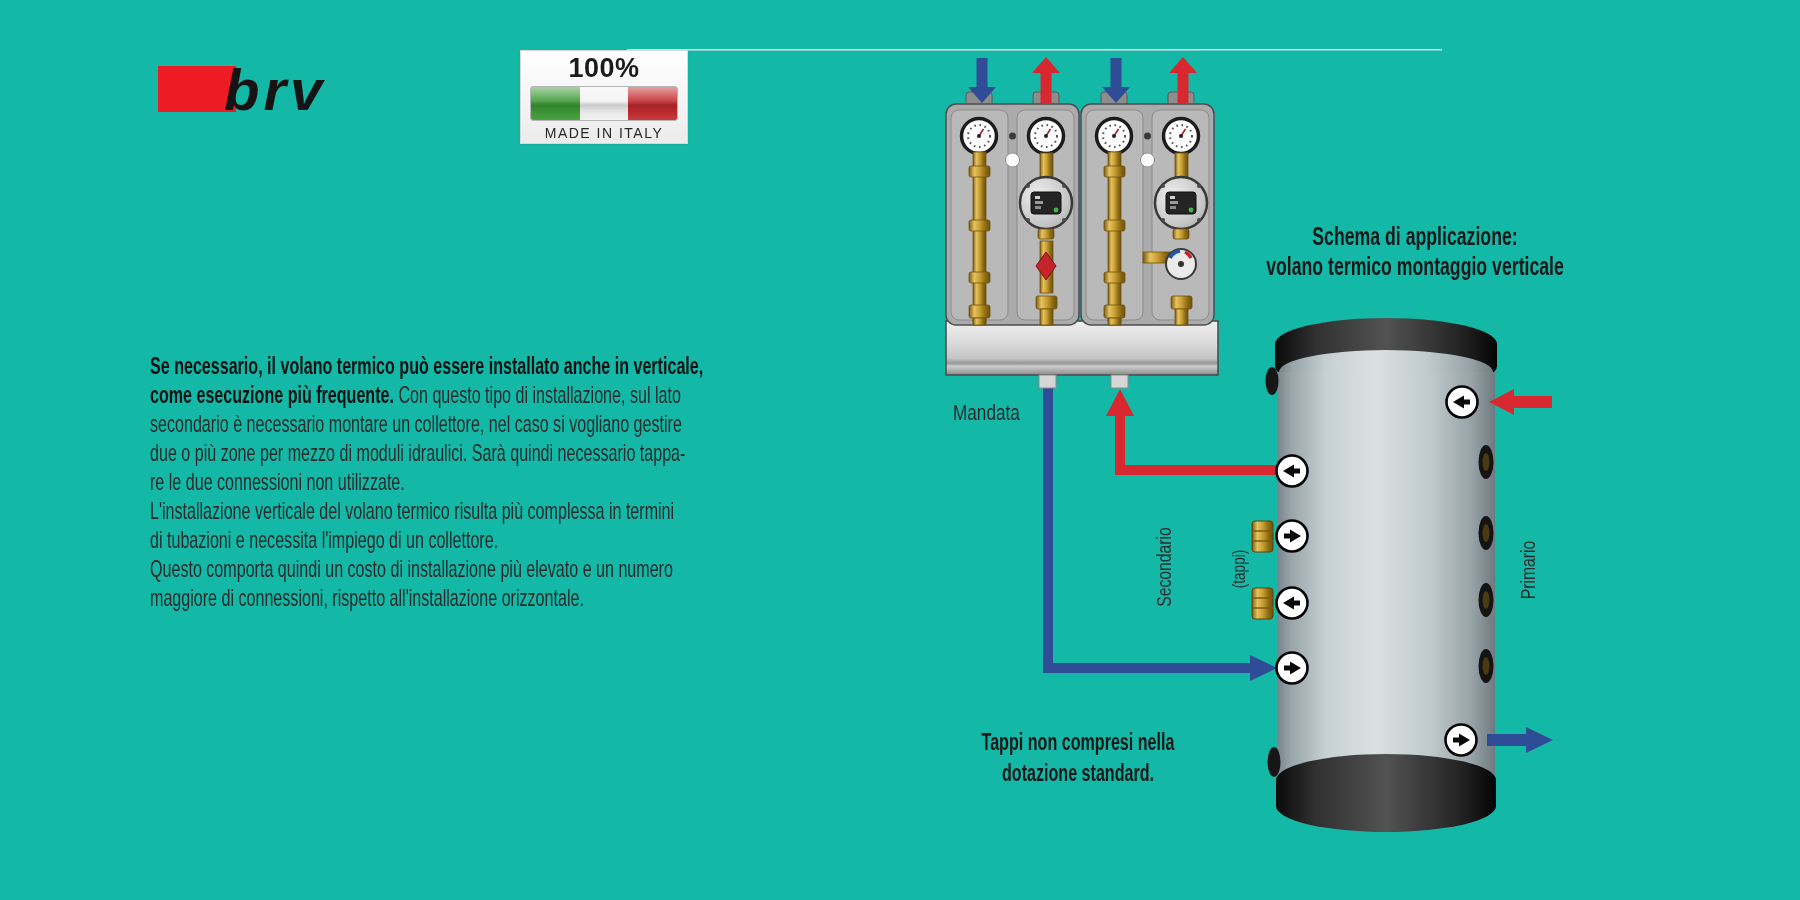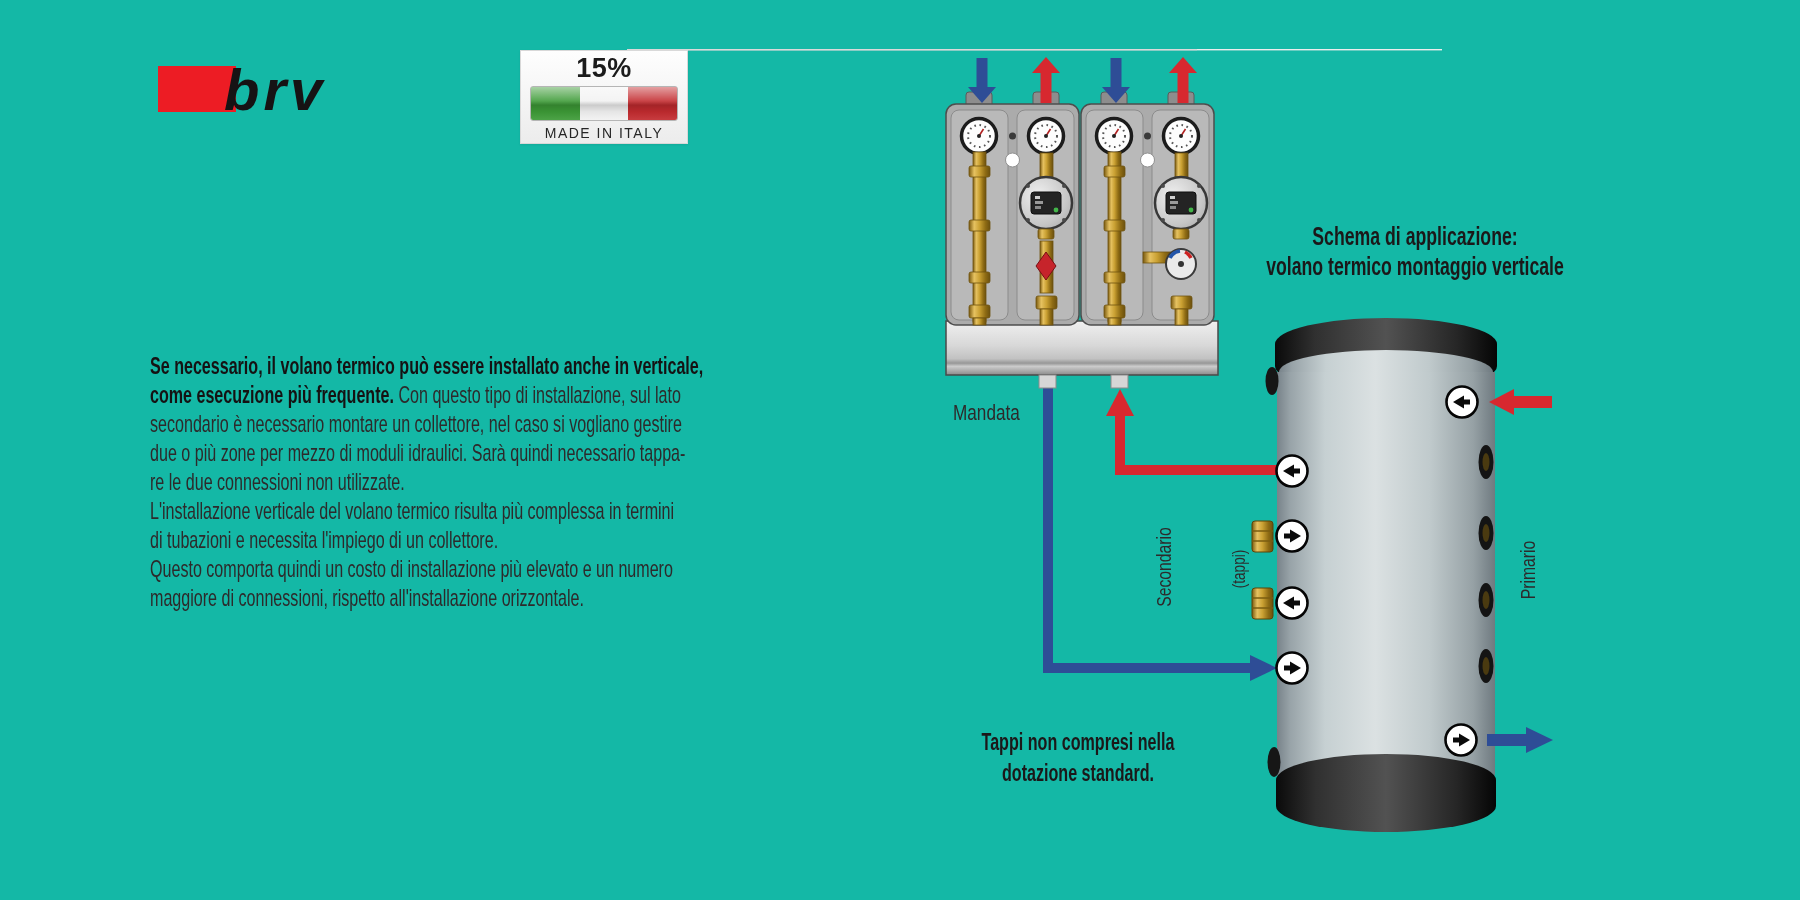--- a/index.html
+++ b/index.html
@@ -42,21 +42,21 @@
 <body>
 
 <div class="page">
 
   <svg class="logo-svg" width="220" height="62" viewBox="0 0 220 62">
     <rect x="0" y="6" width="78" height="46" style="fill:var(--logo-red,#ed1c24)"></rect>
     <text x="66" y="50" font-family="Liberation Sans, DejaVu Sans, sans-serif" font-size="58" font-weight="bold" font-style="italic" letter-spacing="4" fill="#161314">brv</text>
   </svg>
 
   <div class="badge">
-    <div class="badge-percent">15%</div>
+    <div class="badge-percent">100%</div>
     <div class="badge-flag">
       <div class="seg" style="background:var(--flag-green,#3d9b37)"></div>
       <div class="seg" style="background:var(--flag-white,#f2f2f2)"></div>
       <div class="seg" style="background:var(--flag-red,#c32b2f)"></div>
       <div class="flag-gloss"></div>
     </div>
     <div class="badge-caption">MADE IN ITALY</div>
   </div>
 
   <div class="paragraph">

